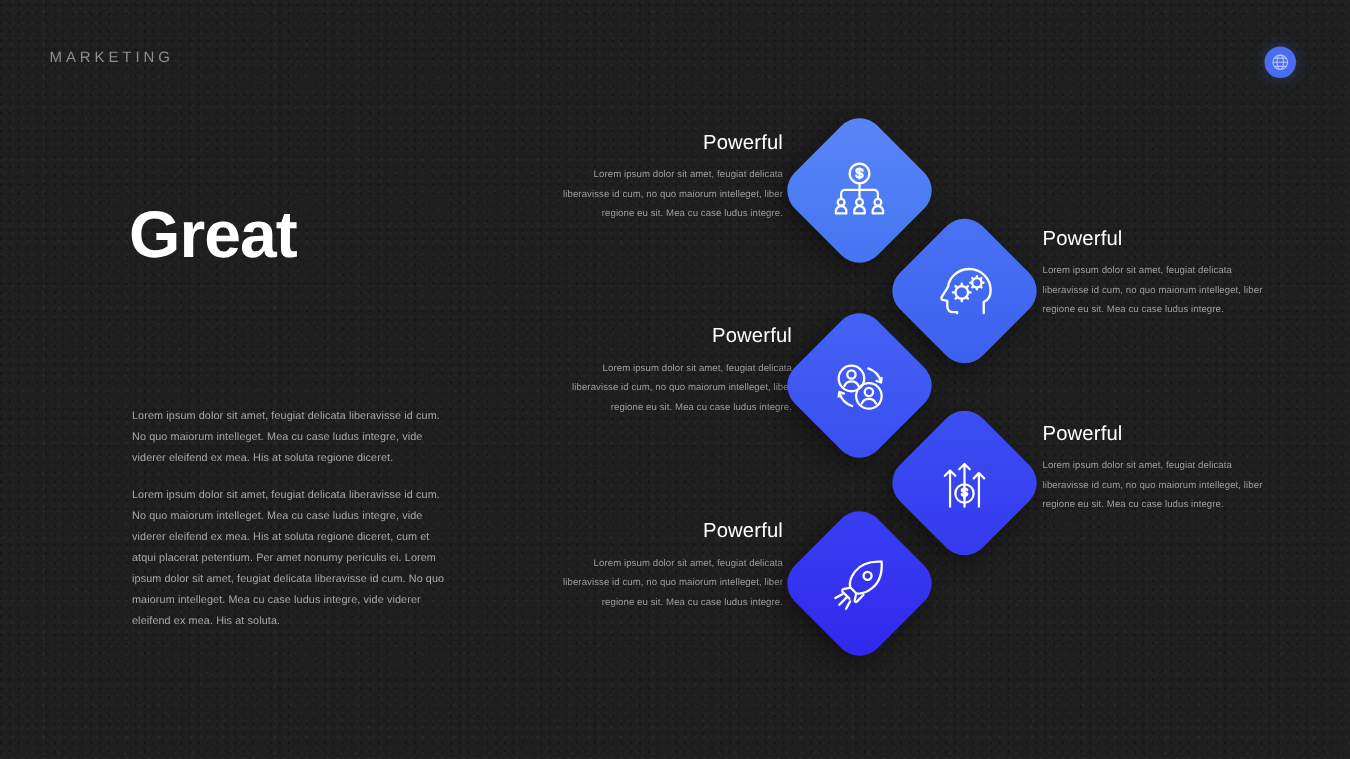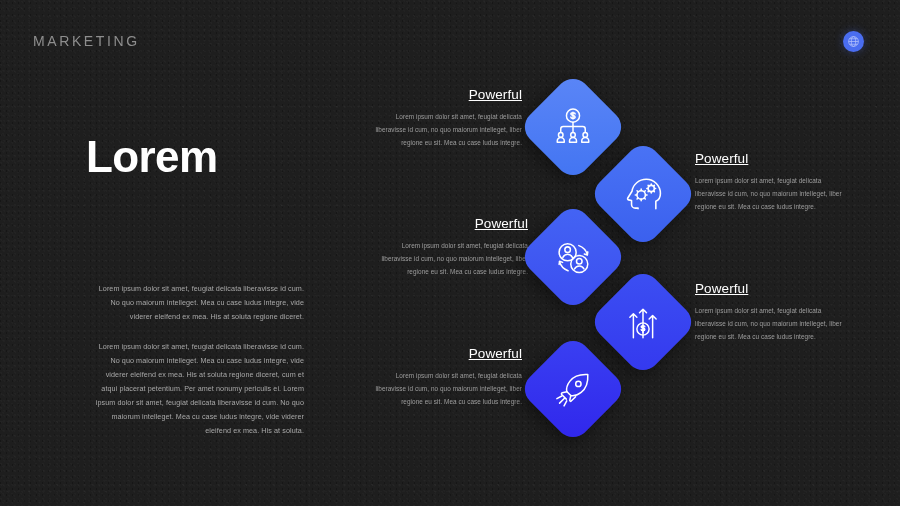--- a/index.html
+++ b/index.html
@@ -22,21 +22,21 @@
     overflow: hidden;
     font-family: "Liberation Sans", sans-serif;
     -webkit-font-smoothing: antialiased;
   }
 
   
   .kicker {
     position: absolute;
     left: 33px;
     top: 33px;
-    font-size: 14px;
+    font-size: 10px;
     letter-spacing: 2.6px;
     color: #8e8e8e;
     font-weight: 400;
     text-transform: uppercase;
   }
   .logo-badge {
     position: absolute;
     right: 36px;
     top: 31px;
     width: 21px;
@@ -66,36 +66,35 @@
   .left-body {
     position: absolute;
     left: 88px;
     top: 266px;
     width: 216px;
     color: #a9a9a9;
     font-size: 7.2px;
     line-height: 1.95;
     letter-spacing: .08px;
   }
-  .left-body p { margin: 16px 0 11px 0; text-align: right; }
+  .left-body p { margin: 4px 0 11px 0; }
   .left-body p:last-child { margin-bottom: 0; }
 
   
   .feat {
     position: absolute;
     width: 152px;
   }
   .feat .feat-title {
     color: #ffffff;
     font-size: 13.5px;
     font-weight: 400;
     line-height: 1.1;
     margin-bottom: 7px;
     letter-spacing: .1px;
-    text-decoration: underline;
   }
   .feat .feat-desc {
     color: #9e9e9e;
     font-size: 6.4px;
     line-height: 2.05;
     letter-spacing: .06px;
   }
   .feat.right-align { text-align: right; }
   .feat.left-align  { text-align: left; }
 
@@ -143,21 +142,21 @@
         <circle cx="12" cy="12" r="9"></circle>
         <ellipse cx="12" cy="12" rx="4" ry="9"></ellipse>
         <line x1="3" y1="12" x2="21" y2="12"></line>
         <line x1="4.6" y1="7" x2="19.4" y2="7"></line>
         <line x1="4.6" y1="17" x2="19.4" y2="17"></line>
       </svg>
     </span>
   </div>
 
   <div class="headline">
-    <span>Lorem</span>
+    <span>Great</span>
   </div>
 
   <div class="left-body">
     <p>Lorem ipsum dolor sit amet, feugiat delicata liberavisse id cum. No quo maiorum intelleget. Mea cu case ludus integre, vide viderer eleifend ex mea. His at soluta regione diceret.</p>
     <p>Lorem ipsum dolor sit amet, feugiat delicata liberavisse id cum. No quo maiorum intelleget. Mea cu case ludus integre, vide viderer eleifend ex mea. His at soluta regione diceret, cum et atqui placerat petentium. Per amet nonumy periculis ei. Lorem ipsum dolor sit amet, feugiat delicata liberavisse id cum. No quo maiorum intelleget. Mea cu case ludus integre, vide viderer eleifend ex mea. His at soluta.</p>
   </div>
 
   <div class="feat feat-1 right-align">
     <div class="feat-title">Powerful</div>
     <div class="feat-desc">Lorem ipsum dolor sit amet, feugiat delicata liberavisse id cum, no quo maiorum intelleget, liber regione eu sit. Mea cu case ludus integre.</div>

